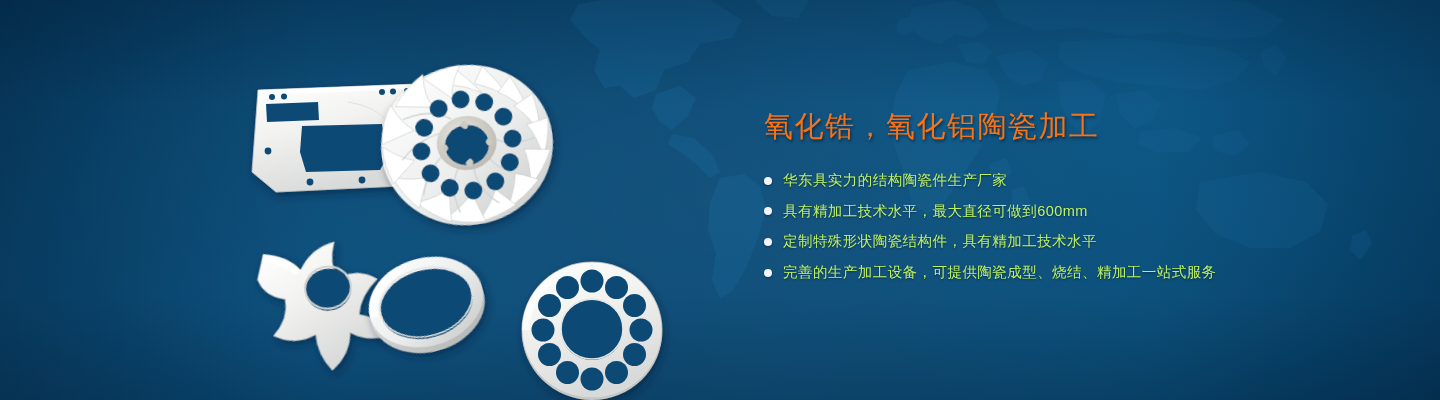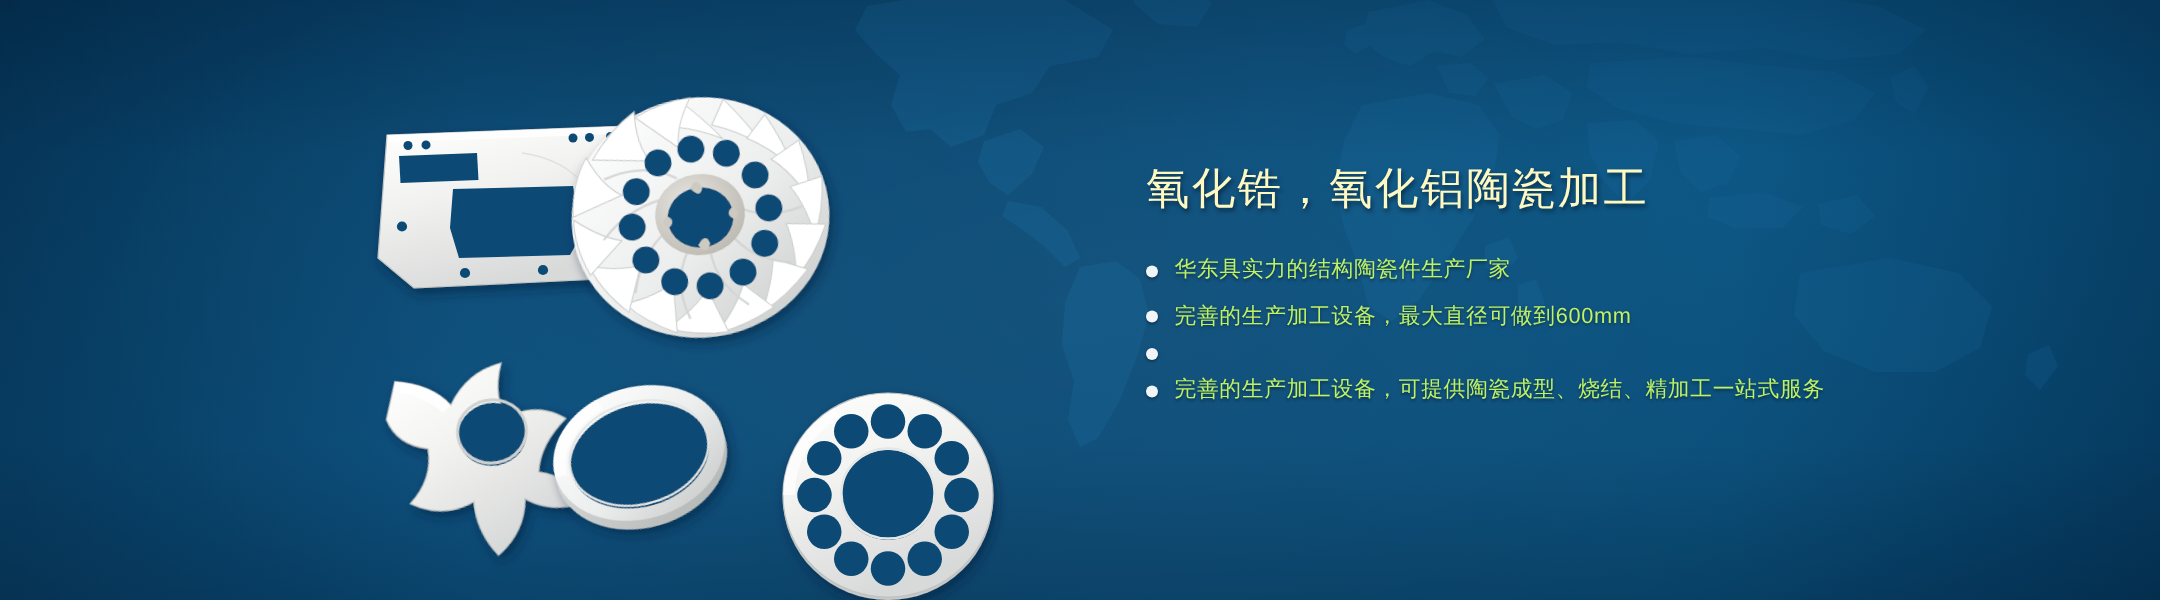--- a/index.html
+++ b/index.html
@@ -35,21 +35,21 @@
   .worldmap svg{width:100%;height:100%;display:block;}
   .worldmap path{fill:#0f5b8c;}
 
   
   .products{position:absolute;left:230px;top:40px;width:460px;height:330px;}
   .products svg{width:100%;height:100%;display:block;overflow:visible;}
 
   
   .copy{position:absolute;left:764px;top:108px;width:620px;}
   .headline{
-    color:#fef9c3;
+    color:#f97316;
     font-size:29px;
     line-height:1.28;
     letter-spacing:1.5px;
     font-weight:400;
     margin:0 0 26px 0;
     text-shadow:1px 2px 3px rgba(0,12,26,.55);
     white-space:nowrap;
   }
   .bullets{list-style:none;margin:0;padding:0;}
   .bullet{
@@ -270,24 +270,25 @@
   <div class="copy">
     <h1 class="headline">氧化锆，氧化铝陶瓷加工</h1>
 
     <ul class="bullets">
       <li class="bullet">
         <span class="dot"></span>
         <span class="btext">华东具实力的结构陶瓷件生产厂家</span>
       </li>
       <li class="bullet">
         <span class="dot"></span>
-        <span class="btext">完善的生产加工设备，最大直径可做到600mm</span>
-      </li>
-      <li class="bullet">
-        <span class="dot"></span>
+        <span class="btext">具有精加工技术水平，最大直径可做到600mm</span>
+      </li>
+      <li class="bullet">
+        <span class="dot"></span>
+        <span class="btext">定制特殊形状陶瓷结构件，具有精加工技术水平</span>
       </li>
       <li class="bullet">
         <span class="dot"></span>
         <span class="btext">完善的生产加工设备，可提供陶瓷成型、烧结、精加工一站式服务</span>
       </li>
     </ul>
   </div>
 
 </div>
 

